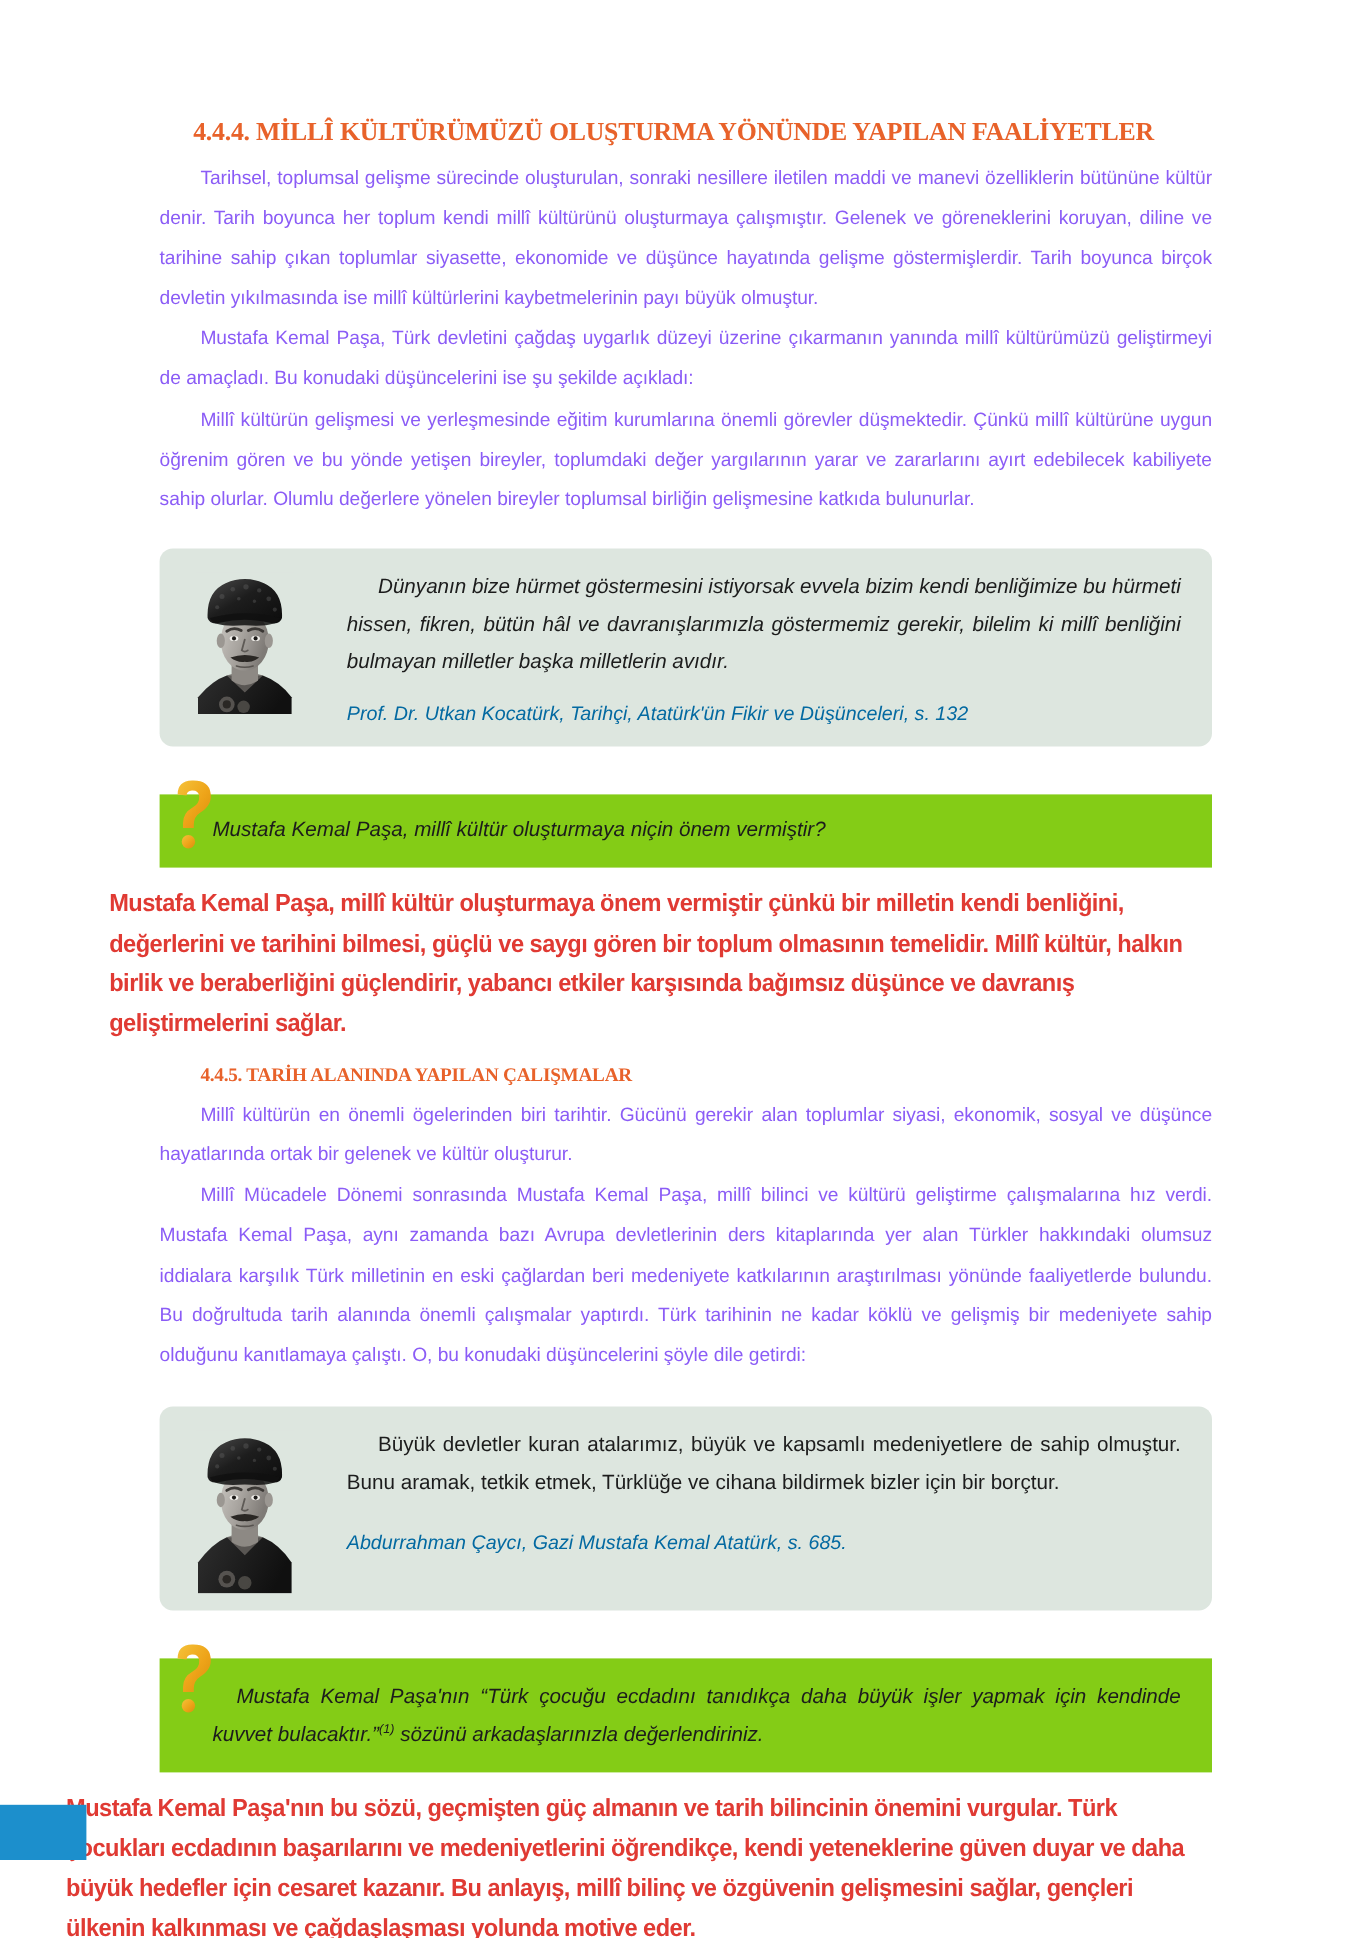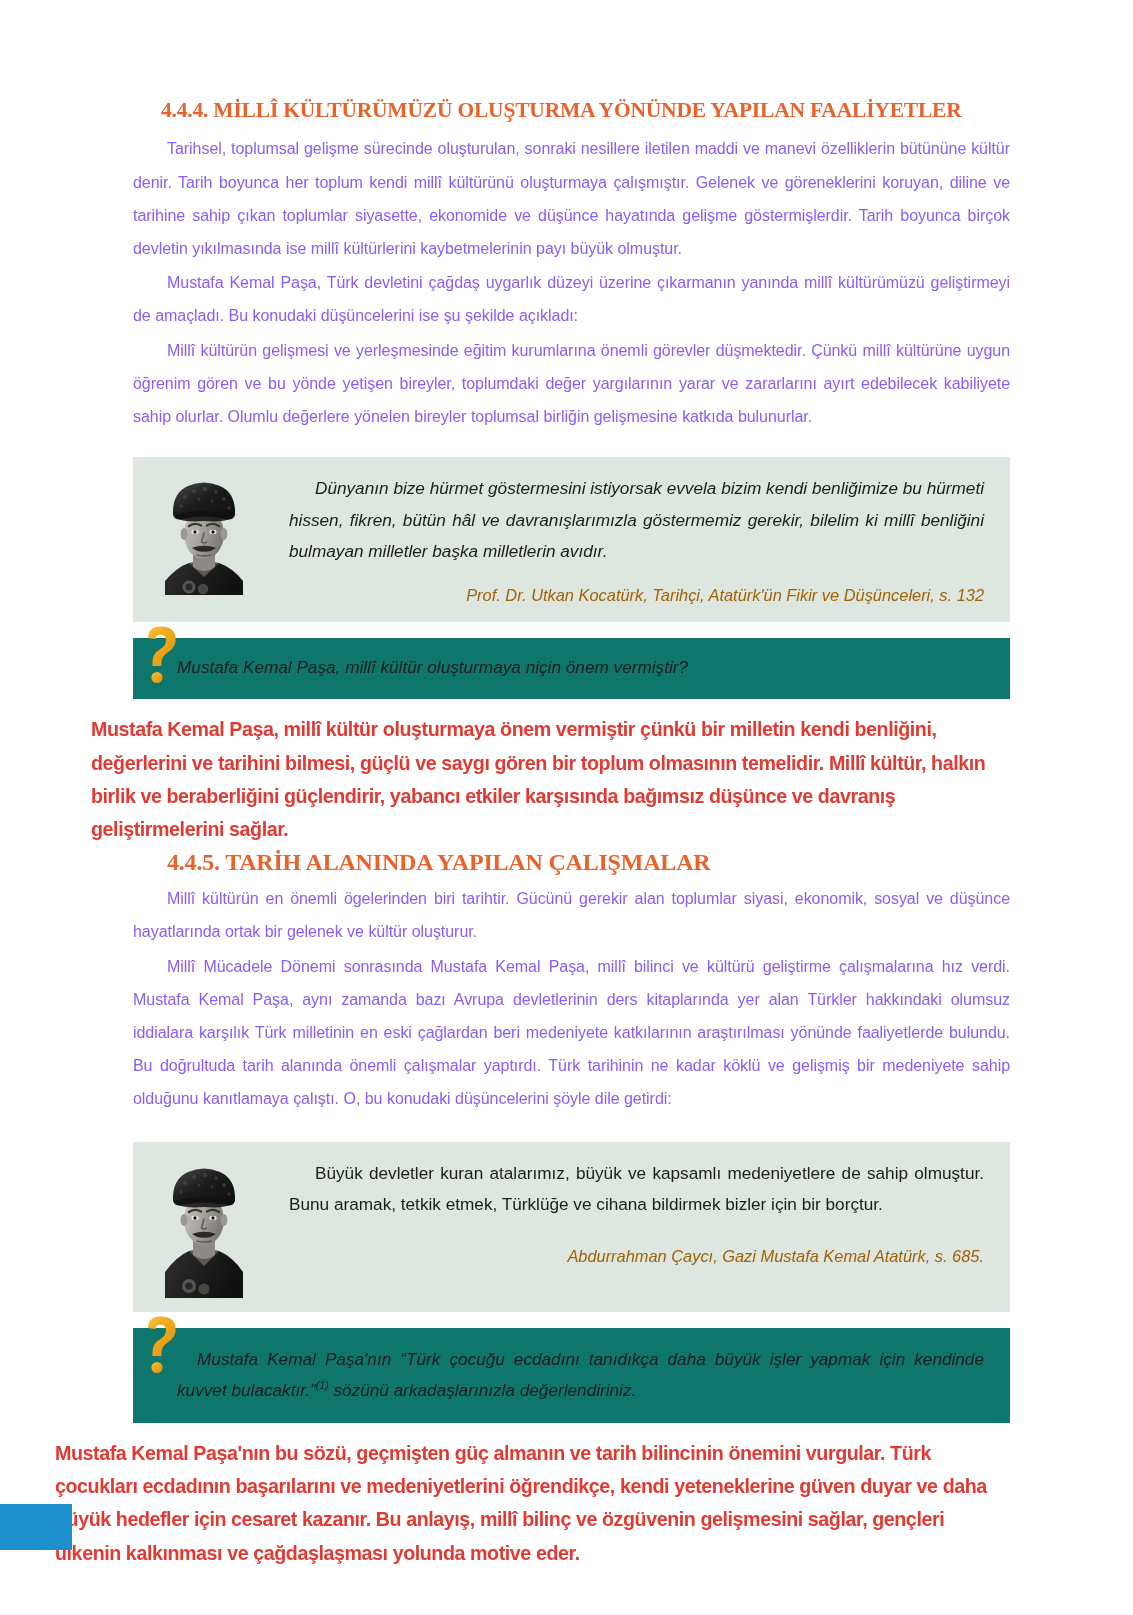--- a/index.html
+++ b/index.html
@@ -37,23 +37,23 @@
     font-weight: bold;
     color: #e8622a;
     font-size: 21.5px;
     letter-spacing: -0.2px;
     line-height: 1.18;
     margin: 0 0 9px 0;
     padding-left: 28px;
     white-space: nowrap;
   }
   .section-heading.second {
-    font-size: 24px;
+    font-size: 16px;
     padding-left: 34px;
-    margin-top: 2px;
+    margin-top: 18px;
     margin-bottom: 6px;
   }
 
   
   p.body-par {
     margin: 0 0 0 0;
     font-size: 16px;
     line-height: 33.2px;
     color: #8b5cf6;
     text-align: justify;
@@ -66,20 +66,21 @@
   
   .quote-box {
     background: #dde6df;
     margin-top: 24px;
     padding: 16px 22px 14px 22px;
     display: flex;
     align-items: flex-start;
     gap: 0px;
     position: relative;
     min-height: 142px;
+    border-radius: 11px;
   }
   .quote-box.second { margin-top: 26px; min-height: 158px; }
 
   .portrait {
     width: 82px;
     height: 118px;
     flex: 0 0 82px;
     margin-left: 8px;
     margin-top: 4px;
     position: relative;
@@ -99,31 +100,30 @@
     line-height: 31.5px;
     color: #1c1c1c;
     text-align: justify;
     text-indent: 26px;
     margin: 0;
   }
   .quote-text.upright { font-style: normal; }
   .quote-source {
     font-style: italic;
     font-size: 16.4px;
-    color: #a16207;
-    text-align: right;
+    color: #0369a1;
     margin: 14px 0 0 0;
     line-height: 26px;
   }
   .quote-box.second .quote-source { margin-top: 22px; }
 
   
   .question-box {
-    background: #0f766e;
-    margin-top: 16px;
+    background: #84cc16;
+    margin-top: 40px;
     padding: 14px 26px 16px 44px;
     position: relative;
     min-height: 52px;
     display: flex;
     align-items: center;
   }
   .question-box.tall { min-height: 80px; padding-top: 16px; padding-bottom: 16px; }
 
   .qmark {
     position: absolute;

